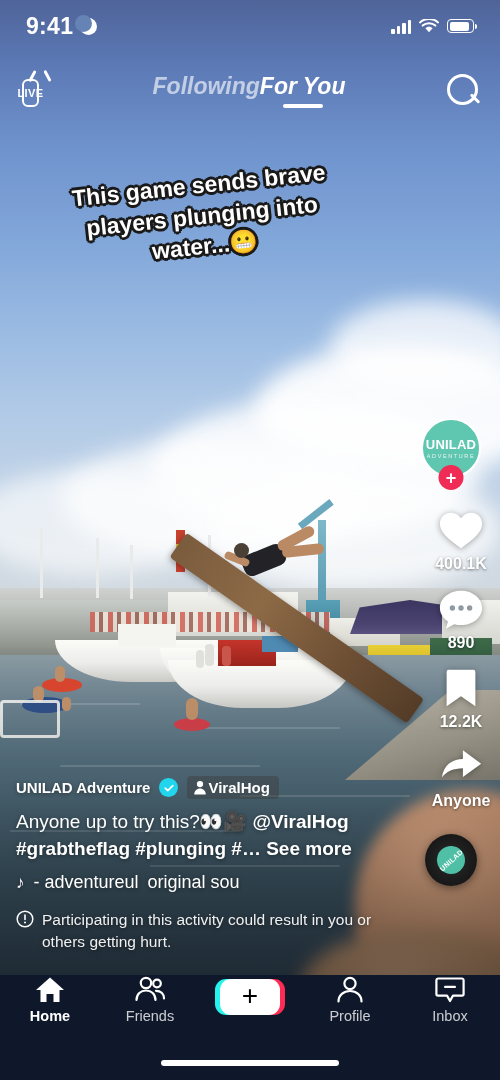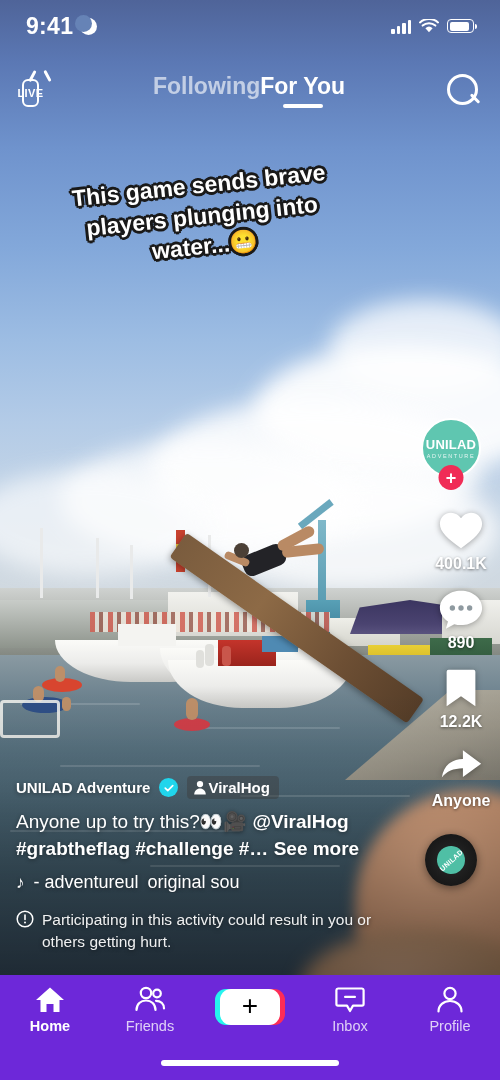--- a/index.html
+++ b/index.html
@@ -203,21 +203,21 @@
   .live-box {
     position:absolute; left:2px; top:8px; width:17px; height:28px;
     border:2.6px solid #fff; border-radius:6px;
     display:flex; align-items:center; justify-content:center;
   }
   .live-box span { font-size:11px; font-weight:bold; color:#fff; letter-spacing:.4px; }
   .ant { position:absolute; width:2.6px; height:12px; background:#fff; border-radius:2px; top:-1px; }
   .ant.l { left:11px; transform:rotate(28deg); }
   .ant.r { left:26px; transform:rotate(-28deg); }
 
-  .tabs { display:flex; align-items:flex-start; margin-left:-6px; }
+  .tabs { display:flex; align-items:flex-start; margin-left:-6px;font-style:italic; }
   .tab { font-size:23px; font-weight:bold; color:rgba(255,255,255,.62); position:relative; padding-bottom:7px; cursor:pointer; }
   .tab.active { color:#fff; }
   .tab.active::after {
     content:""; position:absolute; left:50%; bottom:-1px; transform:translateX(-50%);
     width:40px; height:4px; background:#fff; border-radius:3px;
   }
   .search-icon { width:36px; height:36px; position:relative; cursor:pointer; }
   .search-icon::before {
     content:""; position:absolute; left:3px; top:2px; width:25px; height:25px;
     border:3px solid #fff; border-radius:50%;
@@ -309,23 +309,22 @@
   .warn {
     display:flex; align-items:flex-start; gap:8px; margin-top:16px; width:370px;
     font-size:15.5px; line-height:1.38; color:rgba(255,255,255,.93);
     text-shadow:0 1px 4px rgba(0,0,0,.5);
   }
   .warn-ico { width:18px; height:18px; flex:none; margin-top:1px; }
 
   
   .tabbar {
     position:absolute; left:0; bottom:0; width:500px; height:105px;
-    background:#6d28d9; z-index:40;
+    background:#0f172a; z-index:40;
     display:flex; align-items:flex-start; justify-content:space-around;
-    padding-top:10px;
   }
   .tb { display:flex; flex-direction:column; align-items:center; gap:3px; width:90px; cursor:pointer; }
   .tb-label { font-size:14.5px; color:rgba(255,255,255,.78); }
   .tb.active .tb-label { color:#fff; font-weight:bold; }
   .tb-ico { width:32px; height:30px; }
   .create {
     width:60px; height:36px; border-radius:11px; background:#fff; position:relative;
     display:flex; align-items:center; justify-content:center; cursor:pointer;
   }
   .create::before {
@@ -516,21 +515,21 @@
         <svg class="person-ico" viewBox="0 0 16 17">
           <circle cx="8" cy="4.6" r="3.6" fill="#fff"></circle>
           <path d="M1.4 16.5 C1.4 12.4 4.4 9.6 8 9.6 C11.6 9.6 14.6 12.4 14.6 16.5 Z" fill="#fff"></path>
         </svg>
         <span class="lbl">ViralHog</span>
       </span>
     </div>
 
     <div class="caption">
       <span>Anyone up to try this?👀🎥 </span><span class="mention">@ViralHog</span><br>
-      <span class="hash">#grabtheflag #challenge #…</span>
+      <span class="hash">#grabtheflag #plunging #…</span>
       <span class="seemore">See more</span>
     </div>
 
     <div class="music-row">
       <span class="note">♪</span>
       <span>- adventureul</span>
       <span>original sou</span>
     </div>
 
     <div class="warn">
@@ -563,29 +562,29 @@
     </div>
 
     <div class="create-wrap">
       <div class="create">
         <span class="plus-g">+</span>
       </div>
     </div>
 
     <div class="tb">
       <svg class="tb-ico" viewBox="0 0 32 30">
+        <circle cx="16" cy="8.5" r="5.6" stroke="#fff" stroke-width="2.2" fill="none"></circle>
+        <path d="M4.5 26.5 C4.5 20 9.6 16 16 16 C22.4 16 27.5 20 27.5 26.5" stroke="#fff" stroke-width="2.2" fill="none" stroke-linecap="round"></path>
+      </svg>
+      <span class="tb-label">Profile</span>
+    </div>
+
+    <div class="tb">
+      <svg class="tb-ico" viewBox="0 0 32 30">
         <path d="M4 3.5 H28 A1.6 1.6 0 0 1 29.6 5 V19 A1.6 1.6 0 0 1 28 20.6 H19 L16 26 L13 20.6 H4 A1.6 1.6 0 0 1 2.4 19 V5 A1.6 1.6 0 0 1 4 3.5 Z" stroke="#fff" stroke-width="2.2" fill="none" stroke-linejoin="round"></path>
         <rect x="10" y="10.8" width="12" height="2.2" rx="1.1" fill="#fff"></rect>
       </svg>
       <span class="tb-label">Inbox</span>
     </div>
-
-    <div class="tb">
-      <svg class="tb-ico" viewBox="0 0 32 30">
-        <circle cx="16" cy="8.5" r="5.6" stroke="#fff" stroke-width="2.2" fill="none"></circle>
-        <path d="M4.5 26.5 C4.5 20 9.6 16 16 16 C22.4 16 27.5 20 27.5 26.5" stroke="#fff" stroke-width="2.2" fill="none" stroke-linecap="round"></path>
-      </svg>
-      <span class="tb-label">Profile</span>
-    </div>
   </div>
 
   <div class="home-indicator"></div>
 </div>
 
 </body></html>

